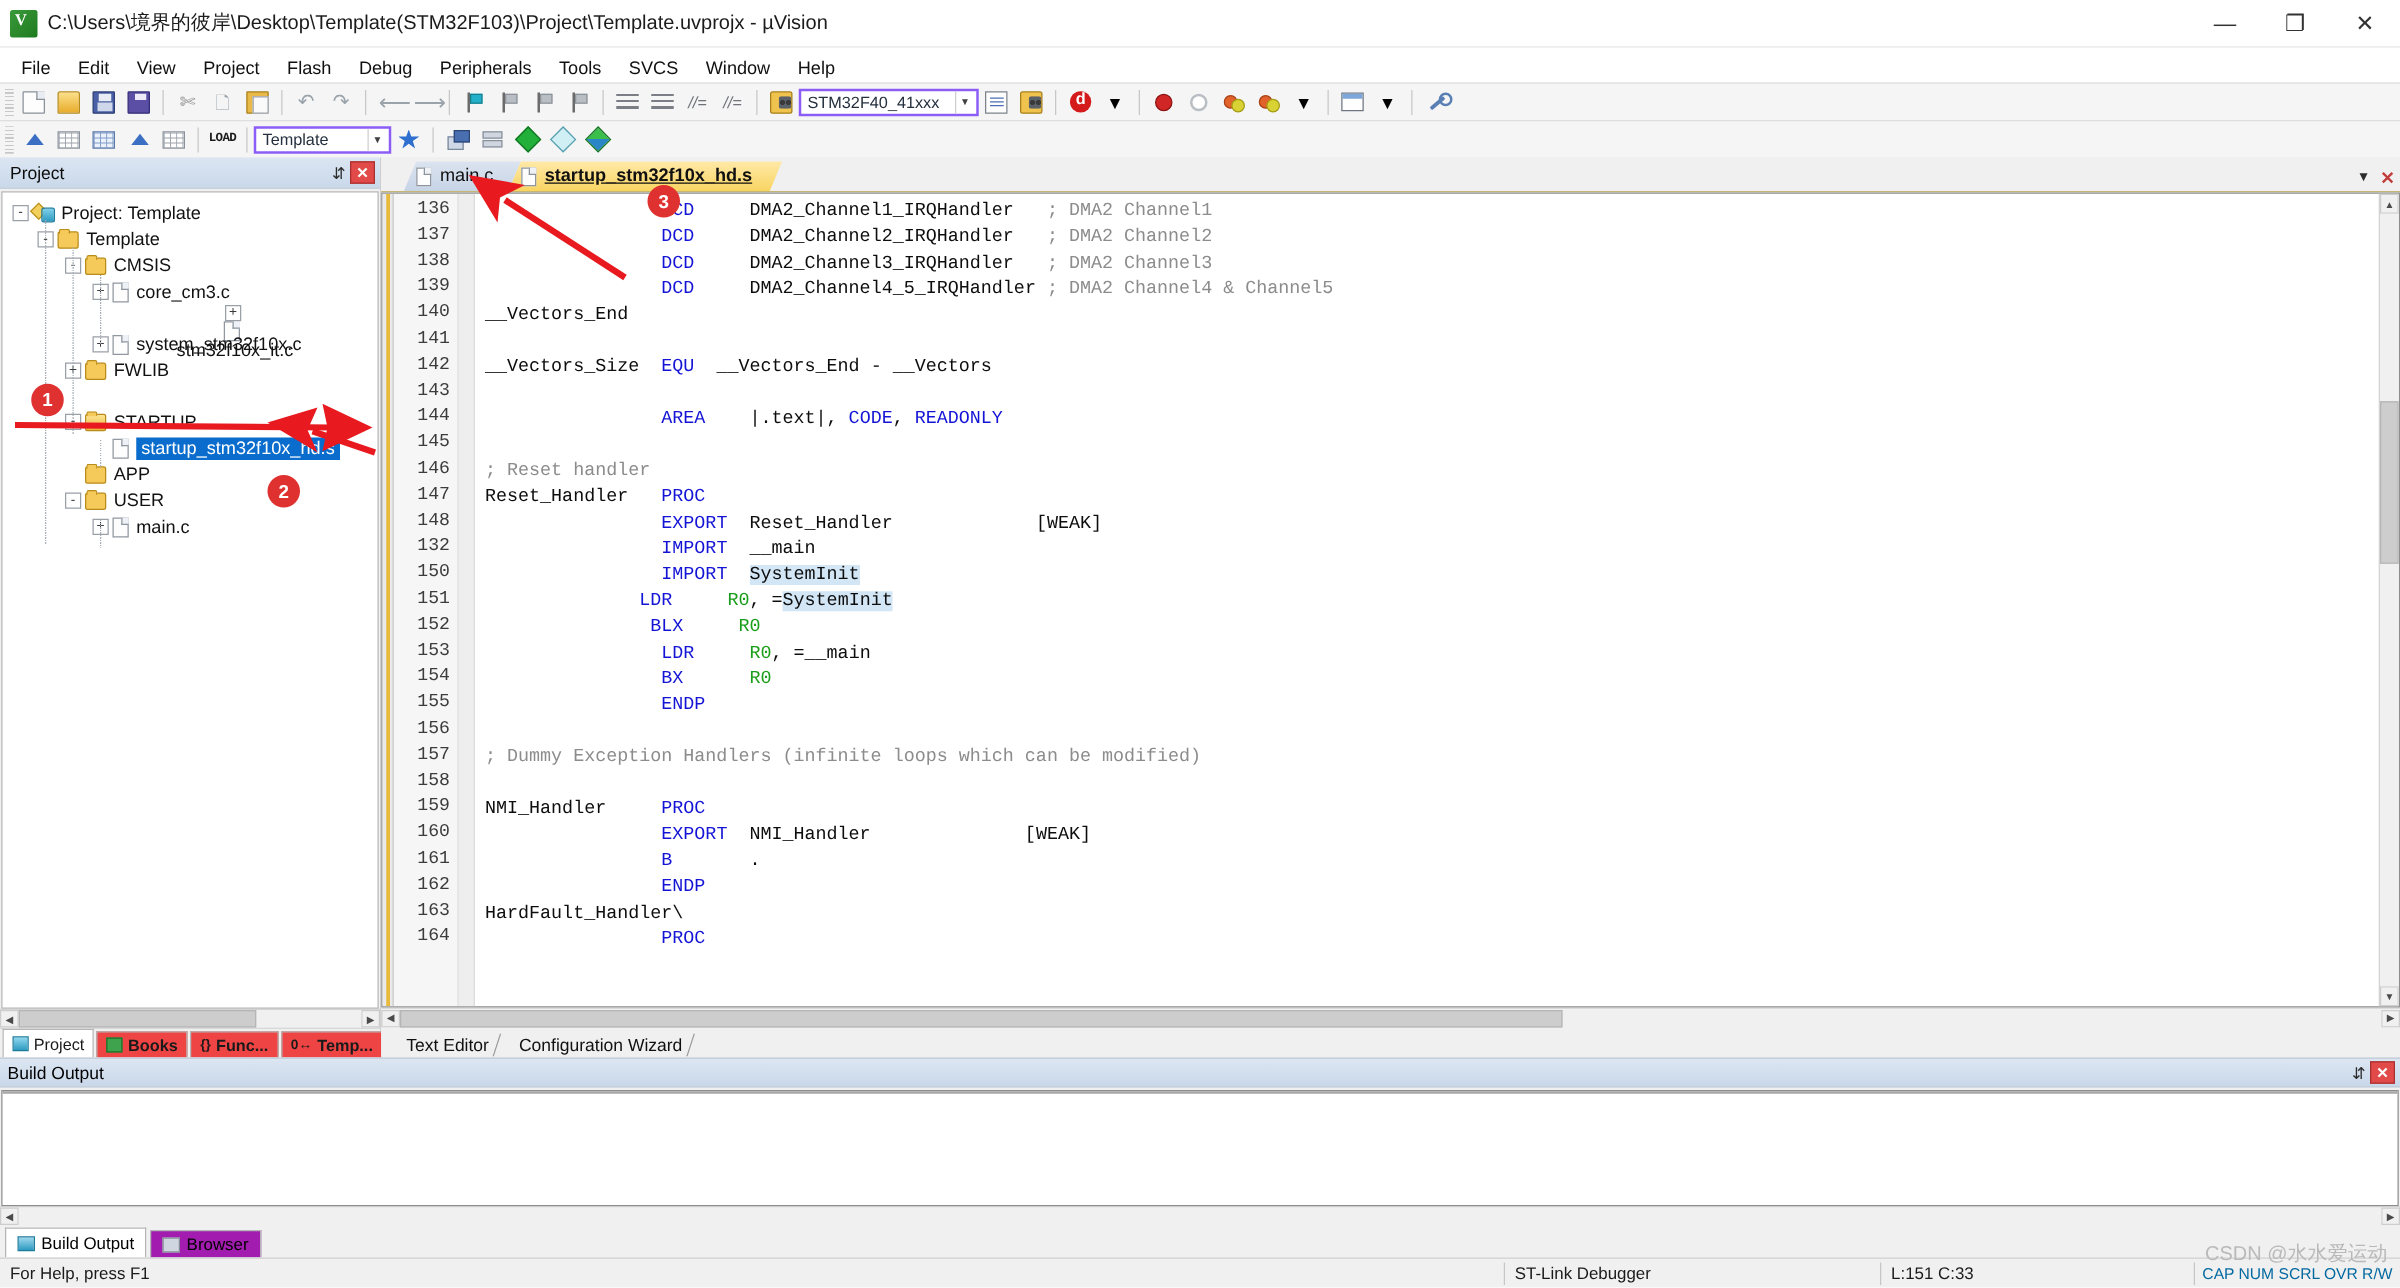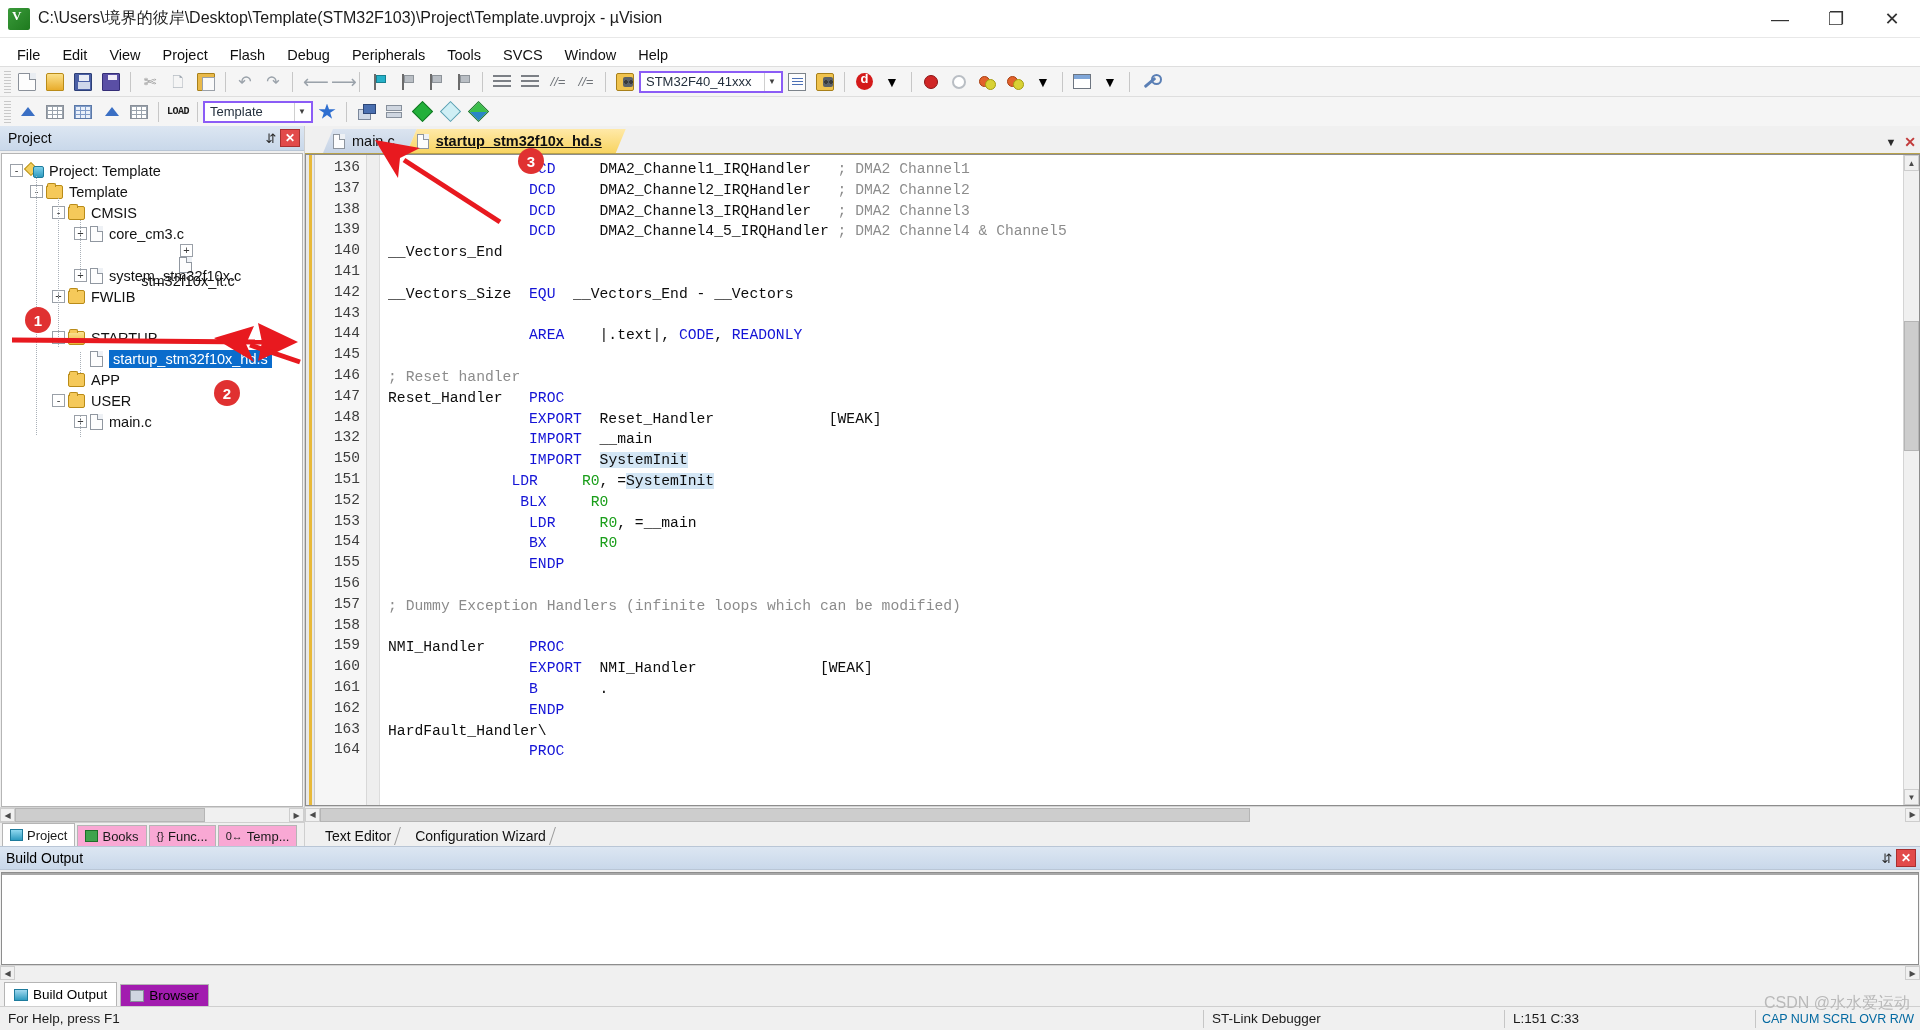--- a/index.html
+++ b/index.html
@@ -165,21 +165,21 @@
                  background:linear-gradient(#7fd0ea,#2e9bc0);border:1px solid #1d7b9c;border-radius:2px;}
   .tlabel{ }
   .tlabel.sel{ background:#0a6ccc; color:#fff; padding:1px 4px; }
   .guides{position:absolute;left:0;top:0;bottom:0;width:100%;pointer-events:none;}
   .vline{position:absolute;width:1px;background:repeating-linear-gradient(to bottom,#a9b0b8 0 1px,transparent 1px 2px);}
 
   
   .ptabs { height:24px; display:flex; align-items:flex-end; background:#f0f0f0; padding-left:2px;
            border-top:1px solid #cfcfcf; }
   .ptab { height:21px; display:flex;align-items:center;gap:4px; padding:0 7px; font-size:13px;
-          background:#f9a8d4;border:1px solid #b5b5b5;border-bottom:none;margin-right:2px;color:#1a1a1a;}
+          background:#ef4444;border:1px solid #b5b5b5;border-bottom:none;margin-right:2px;color:#1a1a1a;font-weight:bold;}
   .ptab.active { background:#fff; height:23px; font-weight:normal; }
   .ptab .mini { width:13px;height:12px;display:block;}
   .mini.proj{background:linear-gradient(#8fd8ef,#2e9bc0);border:1px solid #1d7b9c;}
   .mini.book{background:#3fa34d;border:1px solid #1d6e29;}
   .mini.func{font-size:11px;color:#1a1a1a;border:none;background:none;width:auto;}
   .mini.temp{font-size:11px;color:#1a1a1a;border:none;background:none;width:auto;}
 
   .hscroll { height:15px; background:#f0f0f0; display:flex;align-items:center;
              border-top:1px solid #d4d4d4;}
   .hsbtn{width:15px;height:14px;display:flex;align-items:center;justify-content:center;font-size:8px;

